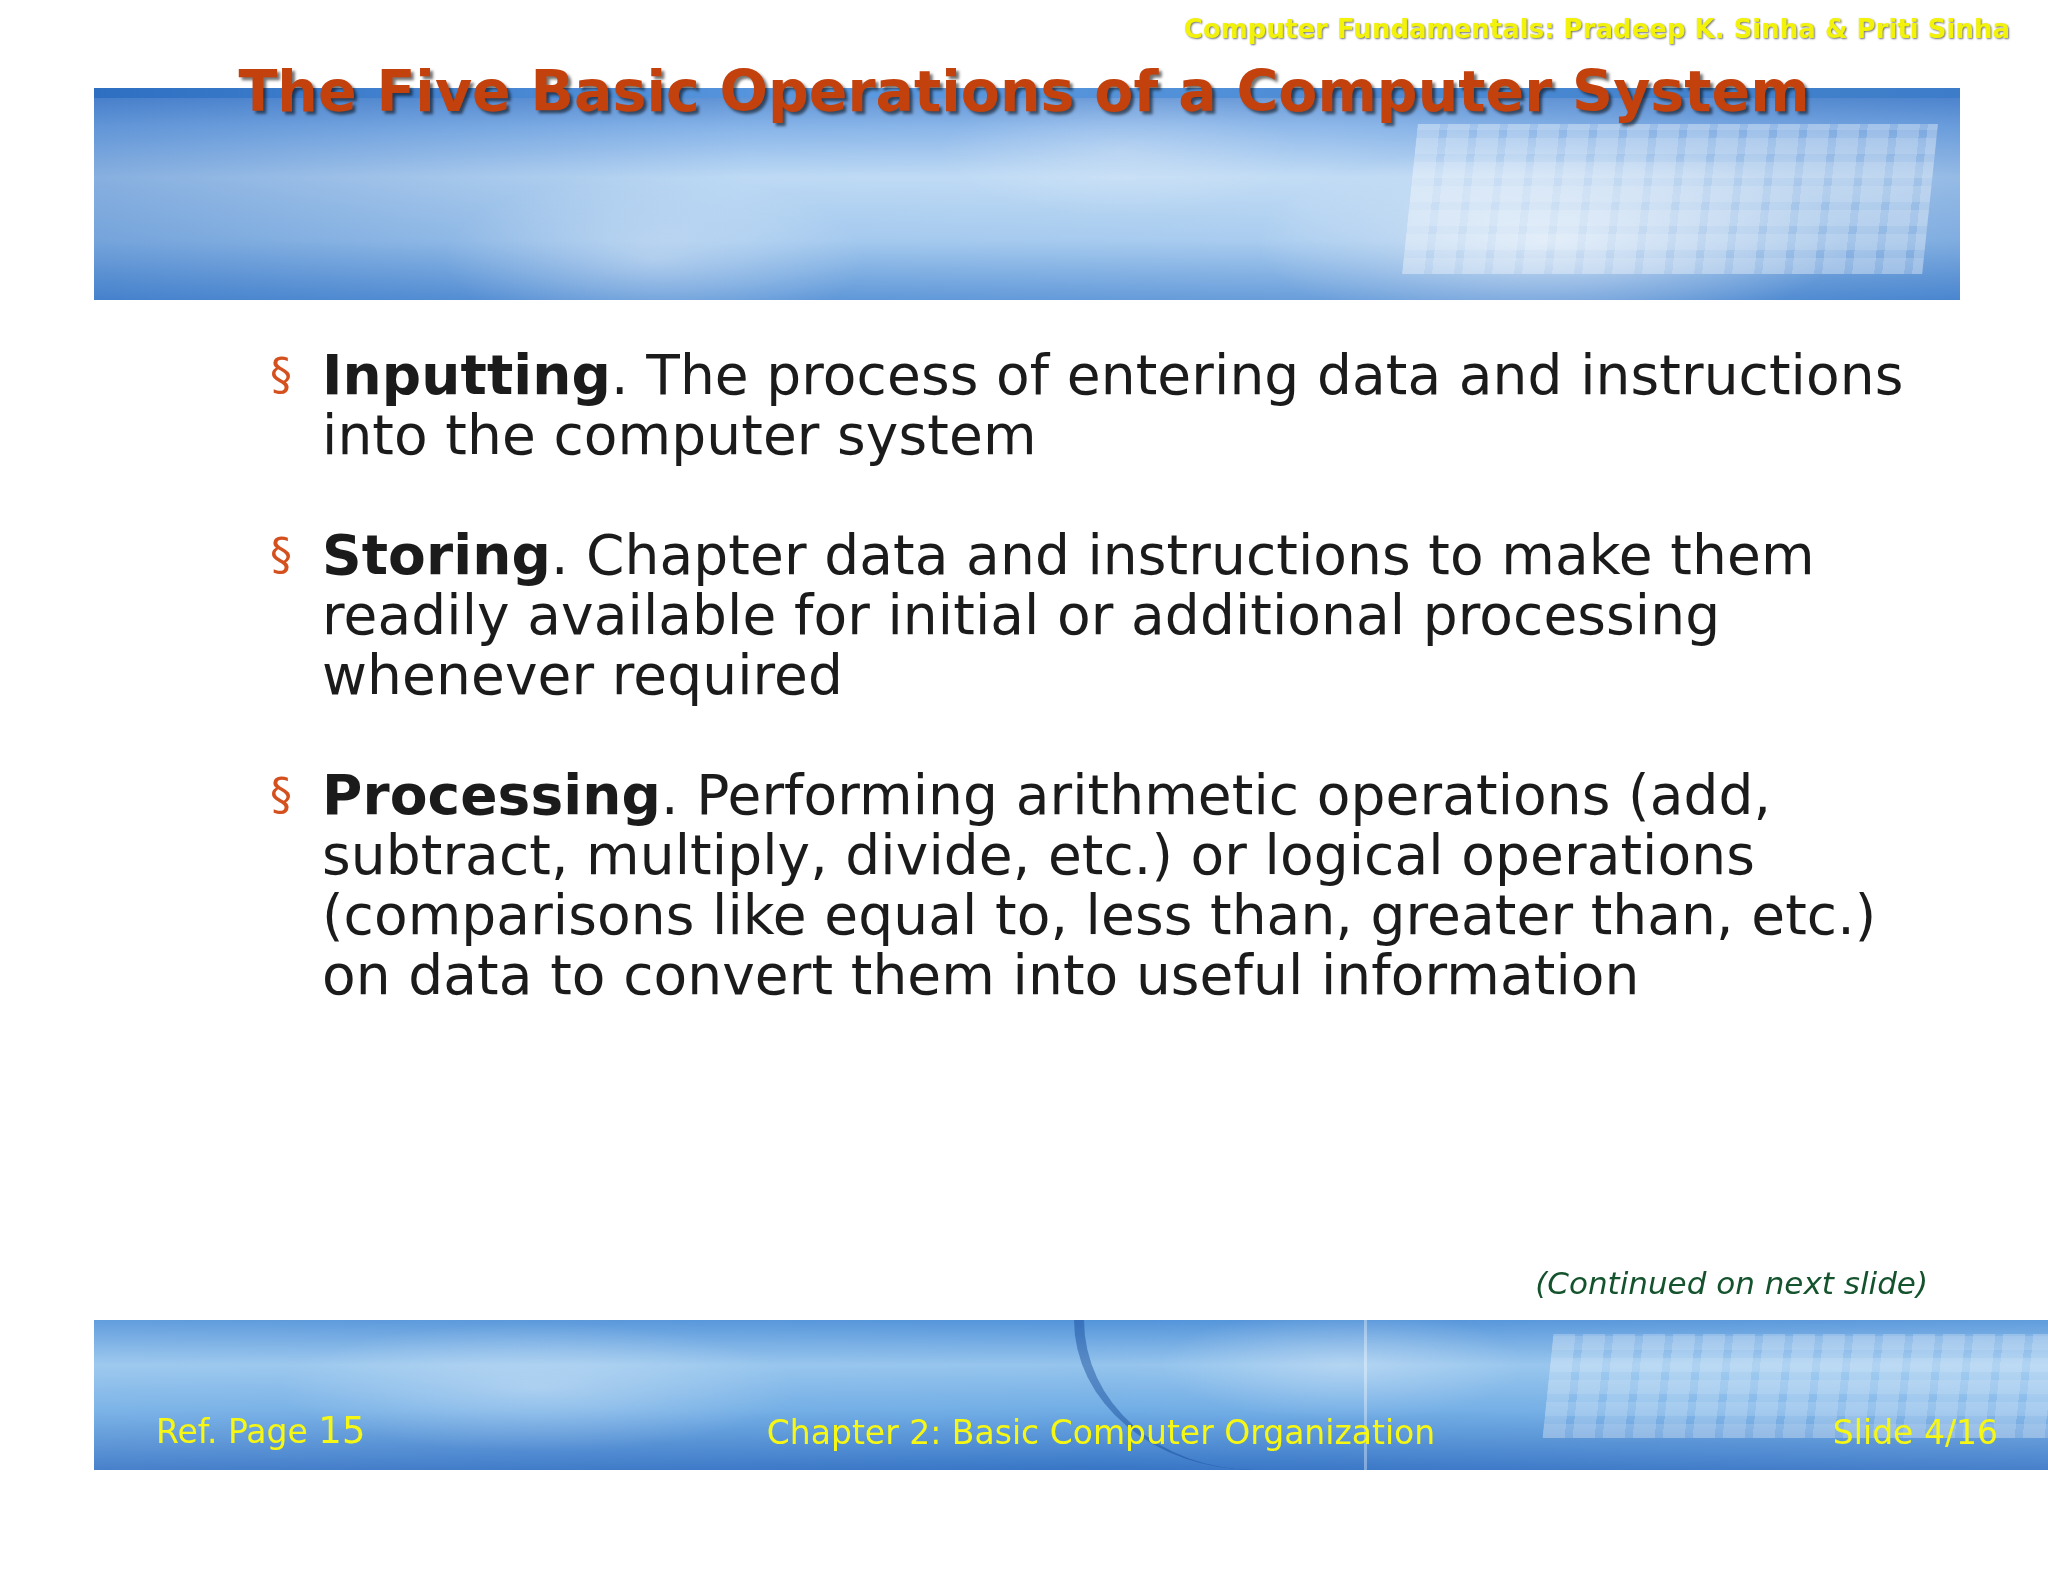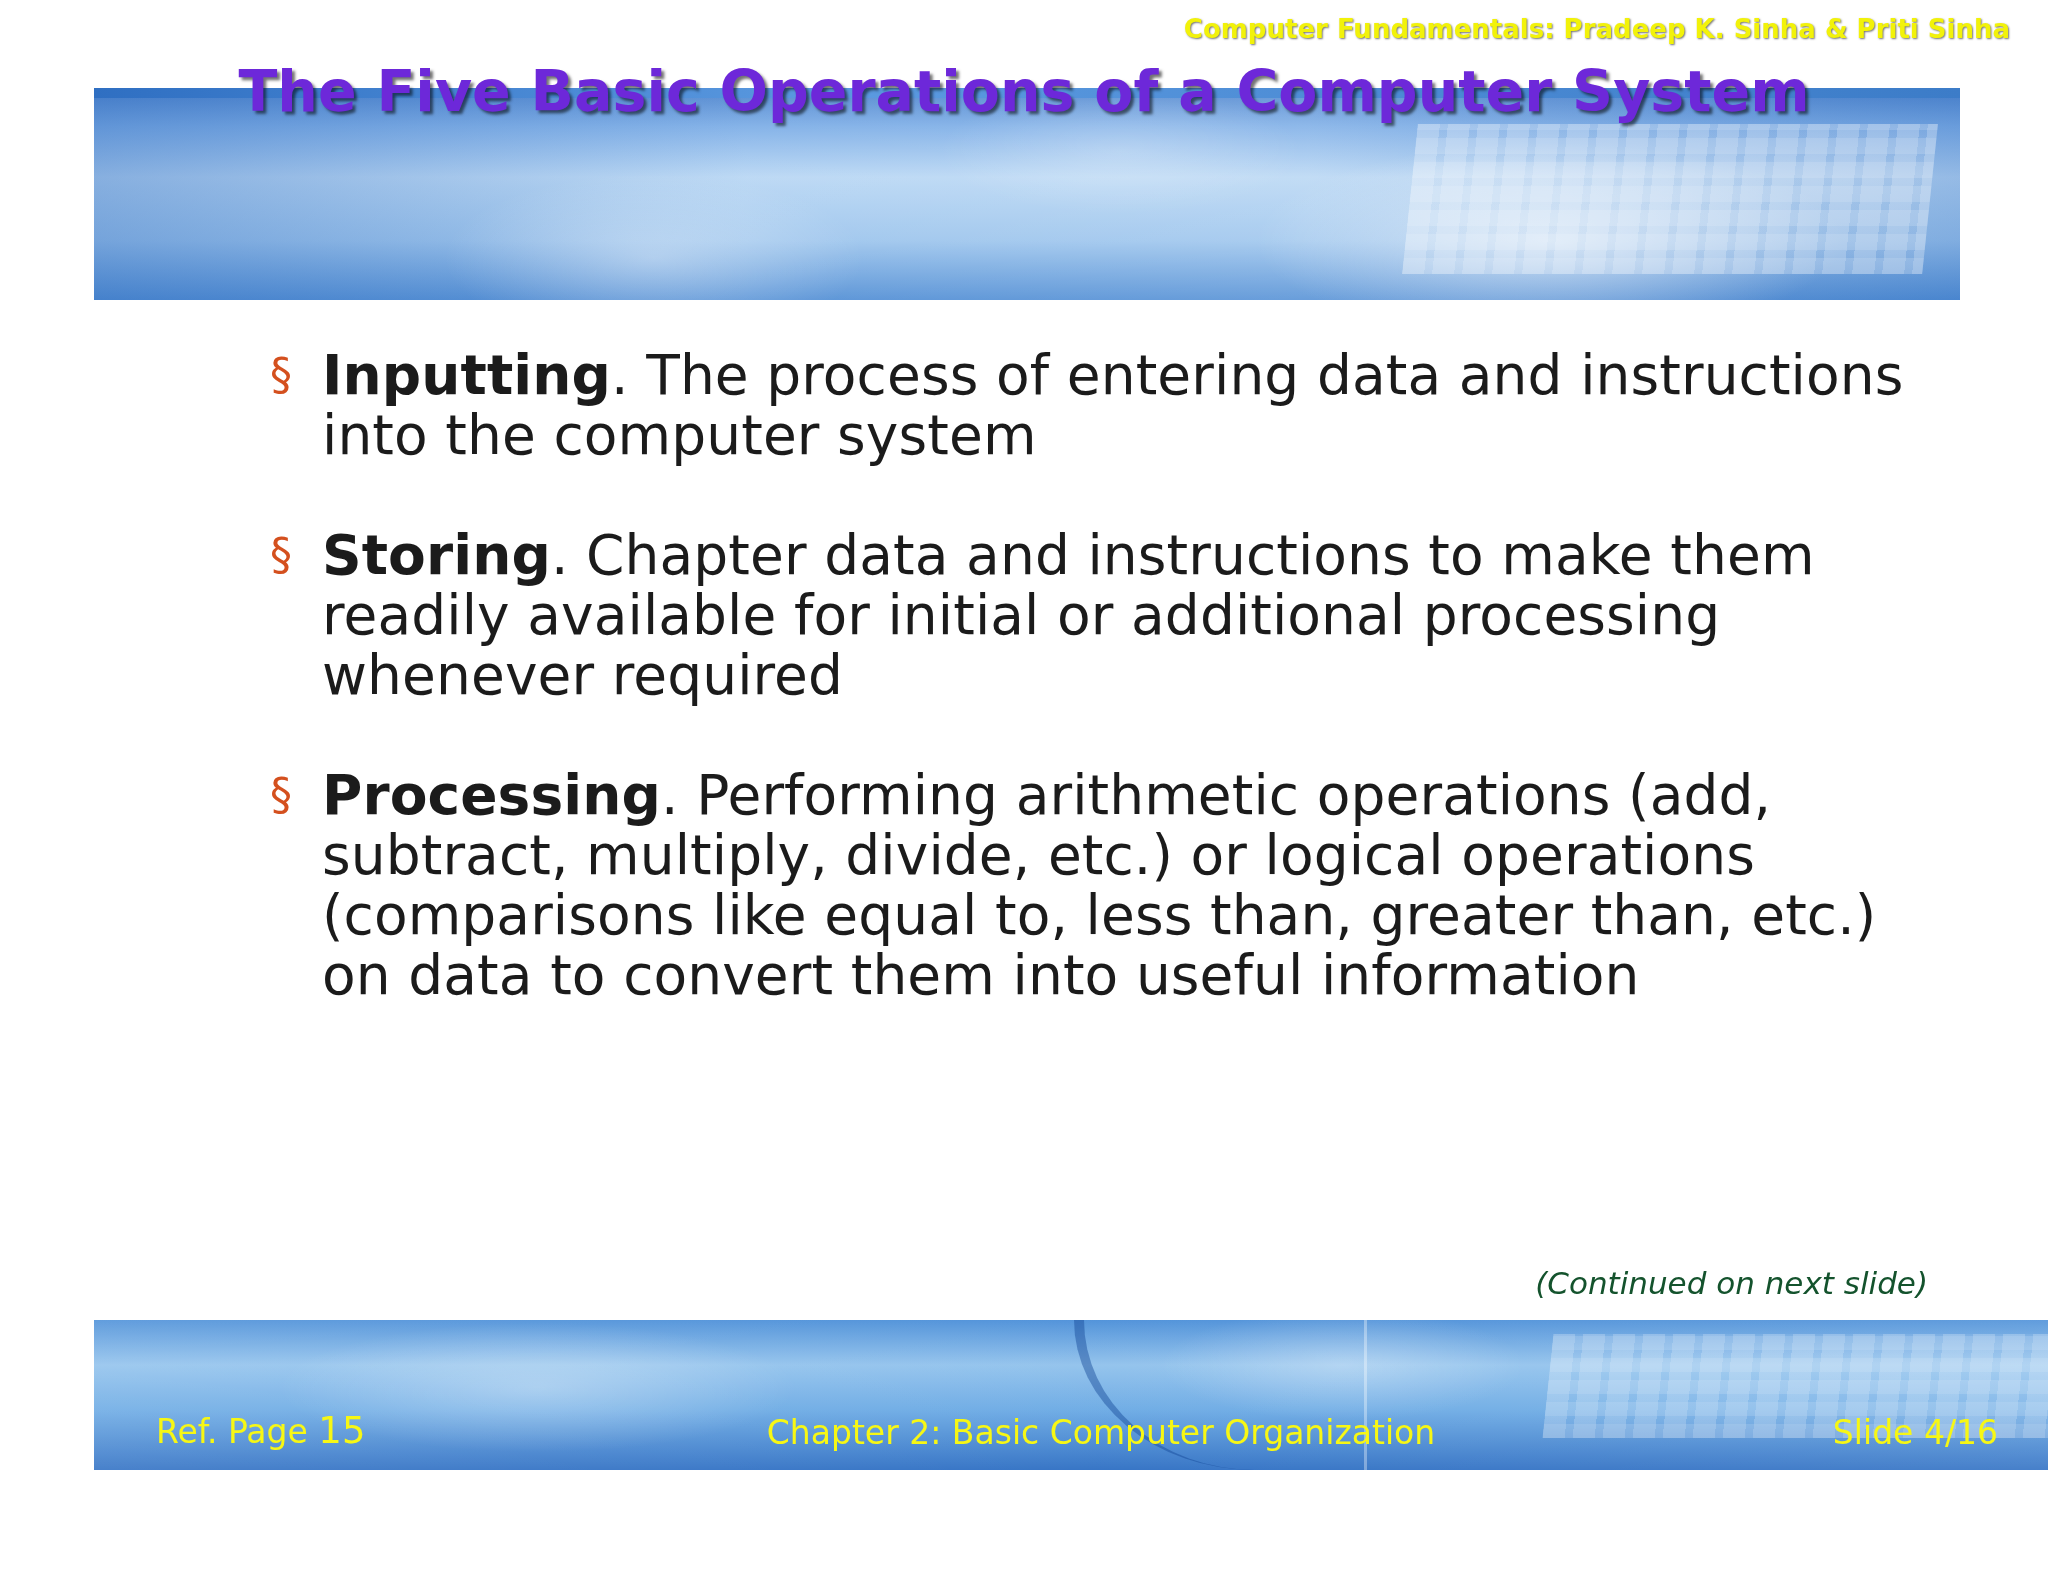--- a/index.html
+++ b/index.html
@@ -85,21 +85,21 @@
   }
 
   .slide-title {
     position: absolute;
     left: 0;
     right: 0;
     top: 58px;
     text-align: center;
     font-size: 57px;
     font-weight: bold;
-    color: #6d28d9;
+    color: #c2410c;
     text-shadow: 3px 3px 3px rgba(0,0,0,0.55);
     z-index: 4;
     white-space: nowrap;
   }
 
   
   .body-area {
     position: absolute;
     left: 270px;
     top: 345px;

